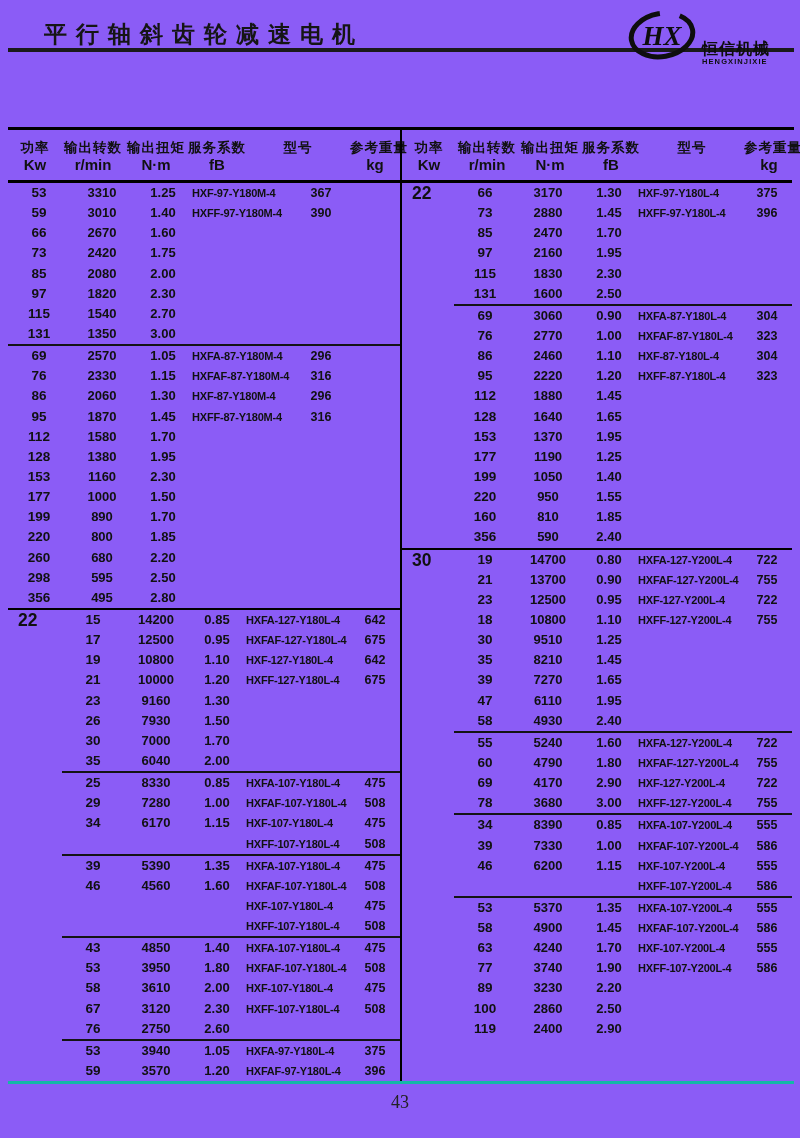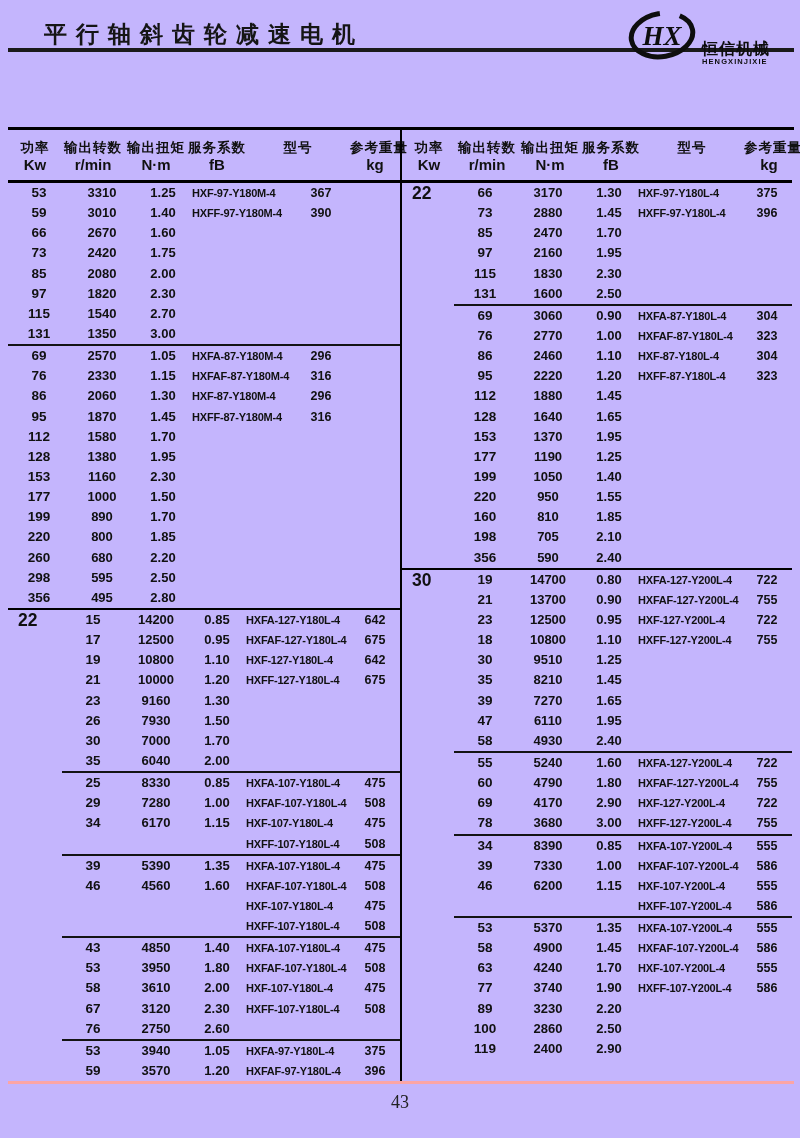--- a/index.html
+++ b/index.html
@@ -1,39 +1,39 @@
 <!DOCTYPE html>
 <html><head>
 <meta charset="utf-8">
 <style>
   html,body { margin:0; padding:0; background:#e8e8e8; }
   .page {
     position:relative; width:800px; height:1138px; margin:0 auto;
-    background:#c4b5fd; color:#111;
+    background:#8b5cf6; color:#111;
     font-family:"Liberation Sans", sans-serif;
     overflow:hidden;
   }
   
   .doc-title {
     position:absolute; top:19px; left:44px;
     font-size:23px; font-weight:bold; letter-spacing:9px; color:#151515;
     white-space:nowrap;
   }
   .title-rule {
     position:absolute; top:48px; left:8px; width:786px; height:4px; background:#1a1a1a;
   }
   .logo { position:absolute; top:4px; left:628px; width:170px; height:62px; display:flex; align-items:flex-end; }
   .logo-mark { flex:0 0 auto; }
   .logo-text { margin-left:2px; margin-top:16px; }
   .logo-cn { font-size:16px; font-weight:bold; letter-spacing:1px; line-height:16px; color:#0d0d0d; }
   .logo-en { font-size:7.5px; font-weight:bold; letter-spacing:1.1px; line-height:9px; color:#0d0d0d; }
   
   .tbl {
     position:absolute; top:127px; left:8px; width:786px;
-    border-top:3px solid #000; border-bottom:3px solid #fca5a5;
+    border-top:3px solid #000; border-bottom:3px solid #14b8a6;
     display:flex; align-items:stretch;
   }
   .half { width:392px; box-sizing:border-box; }
   .half.right { border-left:2px solid #000; }
   .thead {
     display:grid; grid-template-columns:54px 62px 64px 58px 104px 50px;
     height:53px; border-bottom:3px solid #000; box-sizing:border-box;
   }
   .th { text-align:center; padding-top:9px; overflow:visible; }
   .th-l1 { font-size:13.5px; font-weight:bold; letter-spacing:1px; white-space:nowrap; line-height:17px; }
@@ -589,27 +589,20 @@
                   <div class="cell c4"></div>
                 </div>
                 <div class="trow">
                   <div class="cell c0">160</div>
                   <div class="cell c1">810</div>
                   <div class="cell c2">1.85</div>
                   <div class="cell c3"></div>
                   <div class="cell c4"></div>
                 </div>
                 <div class="trow">
-                  <div class="cell c0">198</div>
-                  <div class="cell c1">705</div>
-                  <div class="cell c2">2.10</div>
-                  <div class="cell c3"></div>
-                  <div class="cell c4"></div>
-                </div>
-                <div class="trow">
                   <div class="cell c0">356</div>
                   <div class="cell c1">590</div>
                   <div class="cell c2">2.40</div>
                   <div class="cell c3"></div>
                   <div class="cell c4"></div>
                 </div>
               </div>
             </div>
           </div>
           <div class="section section-divide">

